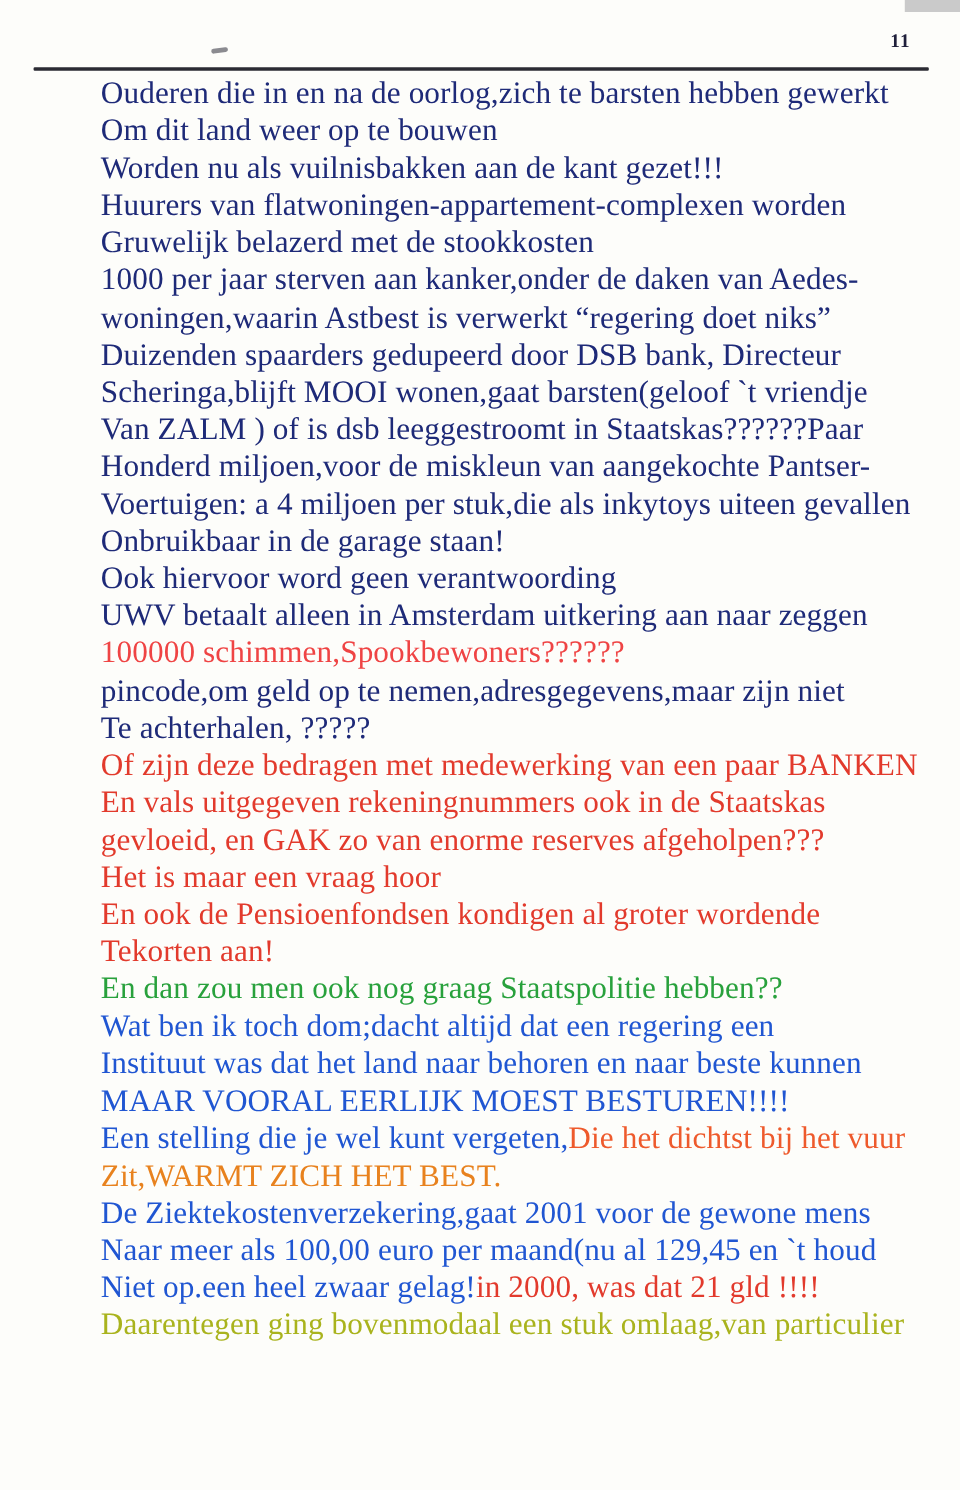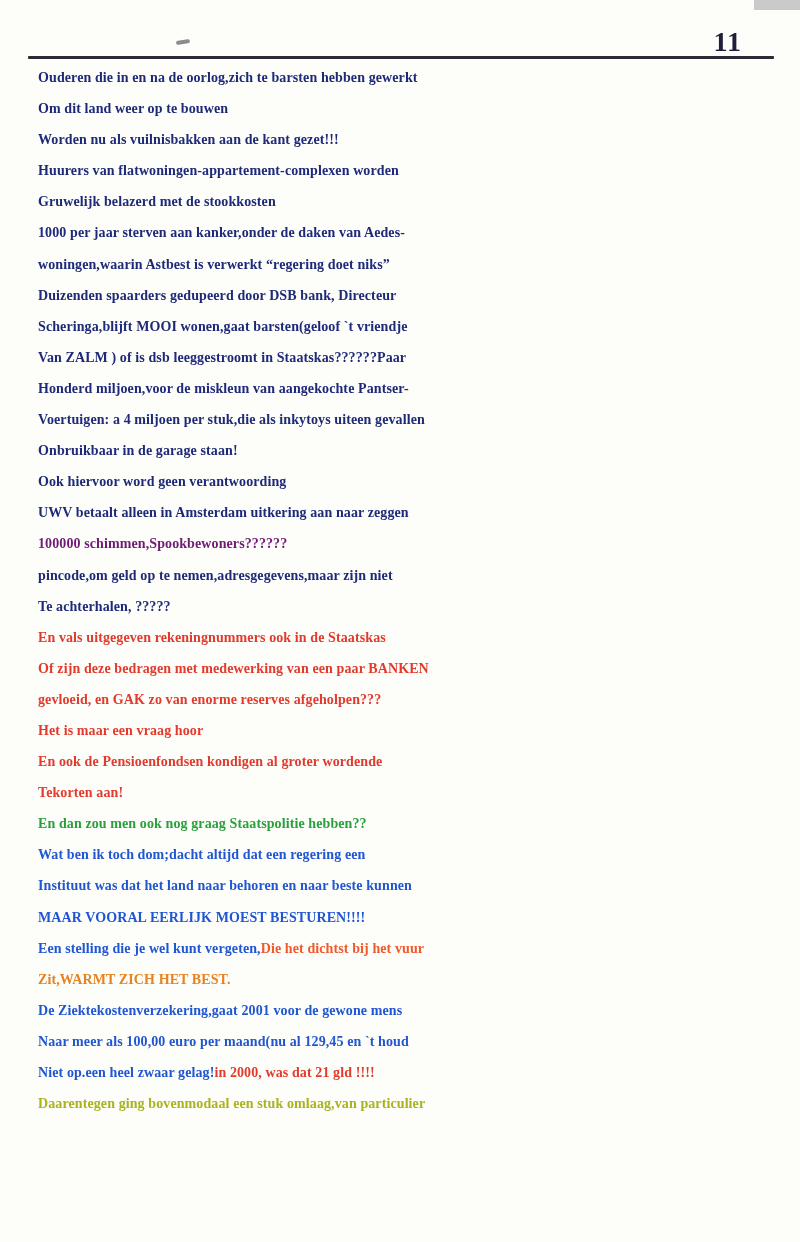--- a/index.html
+++ b/index.html
@@ -30,47 +30,48 @@
     right: 0;
     top: 0;
     width: 46px;
     height: 10px;
     background: #6a6a70;
     opacity: 0.35;
   }
   .pagenum {
     position: absolute;
     top: 26px;
-    right: 58px;
-    font-size: 28px;
+    right: 41px;
+    font-size: 16px;
     font-weight: 700;
     color: #1f1f3a;
     letter-spacing: 1px;
   }
   .header-rule {
     position: absolute;
     left: 28px;
     right: 26px;
     top: 56px;
     height: 3px;
     background: #2b2b33;
     border-radius: 1px;
   }
   .doc-body {
     position: absolute;
     left: 38px;
     top: 62px;
     right: 16px;
   }
   .line {
-    font-size: 14px;
-    font-weight: 700;
+    font-size: 26px;
+    font-weight: 400;
     line-height: 31.1px;
     white-space: nowrap;
     letter-spacing: 0.1px;
+    margin-left: 46px;
   }
 </style>
 </head>
 <body>
 
 <div class="page">
   <span class="scan-artifact"></span>
   <span class="corner-artifact"></span>
   <div class="pagenum">11</div>
   <div class="header-rule"></div>
@@ -83,25 +84,25 @@
       <div class="line"><span style="color: rgb(30, 42, 120);">1000 per jaar sterven aan kanker,onder de daken van Aedes-</span></div>
       <div class="line"><span style="color: rgb(30, 42, 120);">woningen,waarin Astbest is verwerkt “regering doet niks”</span></div>
       <div class="line"><span style="color: rgb(30, 42, 120);">Duizenden spaarders gedupeerd door DSB bank, Directeur</span></div>
       <div class="line"><span style="color: rgb(30, 42, 120);">Scheringa,blijft MOOI wonen,gaat barsten(geloof `t vriendje</span></div>
       <div class="line"><span style="color: rgb(30, 42, 120);">Van ZALM )  of is dsb leeggestroomt in Staatskas??????Paar</span></div>
       <div class="line"><span style="color: rgb(30, 42, 120);">Honderd miljoen,voor de miskleun van aangekochte Pantser-</span></div>
       <div class="line"><span style="color: rgb(30, 42, 120);">Voertuigen: a 4 miljoen per stuk,die als inkytoys uiteen gevallen</span></div>
       <div class="line"><span style="color: rgb(30, 42, 120);">Onbruikbaar in de garage staan!</span></div>
       <div class="line"><span style="color: rgb(30, 42, 120);">Ook hiervoor word geen verantwoording</span></div>
       <div class="line"><span style="color: rgb(30, 42, 120);">UWV betaalt alleen in Amsterdam uitkering aan naar zeggen</span></div>
-      <div class="line"><span style="color: #701a75;">100000 schimmen,Spookbewoners??????</span></div>
+      <div class="line"><span style="color: #ef4444;">100000 schimmen,Spookbewoners??????</span></div>
       <div class="line"><span style="color: rgb(30, 42, 120);">pincode,om geld op te nemen,adresgegevens,maar zijn niet</span></div>
       <div class="line"><span style="color: rgb(30, 42, 120);">Te achterhalen, ?????</span></div>
+      <div class="line"><span style="color: rgb(226, 58, 44);">Of zijn deze bedragen met medewerking van een paar BANKEN</span></div>
       <div class="line"><span style="color: rgb(226, 58, 44);">En vals uitgegeven rekeningnummers ook in de Staatskas</span></div>
-      <div class="line"><span style="color: rgb(226, 58, 44);">Of zijn deze bedragen met medewerking van een paar BANKEN</span></div>
       <div class="line"><span style="color: rgb(226, 58, 44);">gevloeid, en GAK zo van enorme reserves afgeholpen???</span></div>
       <div class="line"><span style="color: rgb(226, 58, 44);">Het is maar een vraag hoor</span></div>
       <div class="line"><span style="color: rgb(226, 58, 44);">En ook de Pensioenfondsen kondigen al groter wordende</span></div>
       <div class="line"><span style="color: rgb(226, 58, 44);">Tekorten aan!</span></div>
       <div class="line"><span style="color: rgb(40, 161, 60);">En dan zou men ook nog graag Staatspolitie hebben??</span></div>
       <div class="line"><span style="color: rgb(32, 86, 210);">Wat ben ik toch dom;dacht altijd dat een regering een</span></div>
       <div class="line"><span style="color: rgb(32, 86, 210);">Instituut was dat het land naar behoren en naar beste kunnen</span></div>
       <div class="line"><span style="color: rgb(32, 86, 210);">MAAR VOORAL EERLIJK MOEST BESTUREN!!!!</span></div>
       <div class="line"><span style="color: rgb(32, 86, 210);">Een stelling die je wel kunt vergeten,</span><span style="color: rgb(238, 90, 44);">Die het dichtst bij het vuur</span></div>
       <div class="line"><span style="color: rgb(232, 130, 30);">Zit,WARMT ZICH HET BEST.</span></div>

